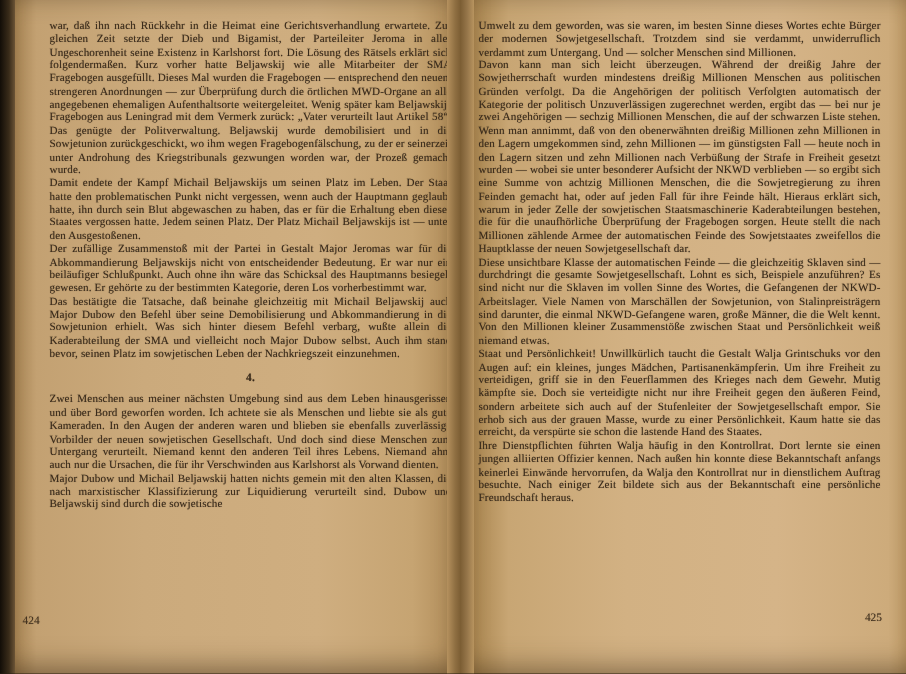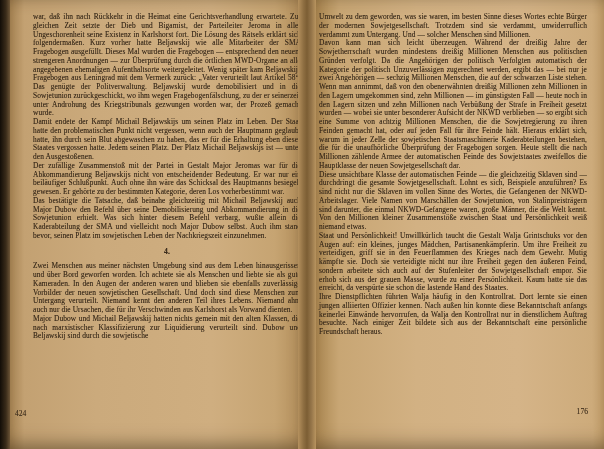--- a/index.html
+++ b/index.html
@@ -91,16 +91,16 @@
   <div class="page page-right">
     <div class="text-block tb-right">
       <div>
           <p class="para">Umwelt zu dem geworden, was sie waren, im besten Sinne dieses Wortes echte Bürger der modernen Sowjetgesellschaft. Trotzdem sind sie verdammt, unwiderruflich verdammt zum Untergang. Und — solcher Menschen sind Millionen.</p>
           <p class="para">Davon kann man sich leicht überzeugen. Während der dreißig Jahre der Sowjetherrschaft wurden mindestens dreißig Millionen Menschen aus politischen Gründen verfolgt. Da die Angehörigen der politisch Verfolgten automatisch der Kategorie der politisch Unzuverlässigen zugerechnet werden, ergibt das — bei nur je zwei Angehörigen — sechzig Millionen Menschen, die auf der schwarzen Liste stehen. Wenn man annimmt, daß von den obenerwähnten dreißig Millionen zehn Millionen in den Lagern umgekommen sind, zehn Millionen — im günstigsten Fall — heute noch in den Lagern sitzen und zehn Millionen nach Verbüßung der Strafe in Freiheit gesetzt wurden — wobei sie unter besonderer Aufsicht der NKWD verblieben — so ergibt sich eine Summe von achtzig Millionen Menschen, die die Sowjetregierung zu ihren Feinden gemacht hat, oder auf jeden Fall für ihre Feinde hält. Hieraus erklärt sich, warum in jeder Zelle der sowjetischen Staatsmaschinerie Kaderabteilungen bestehen, die für die unaufhörliche Überprüfung der Fragebogen sorgen. Heute stellt die nach Millionen zählende Armee der automatischen Feinde des Sowjetstaates zweifellos die Hauptklasse der neuen Sowjetgesellschaft dar.</p>
           <p class="para">Diese unsichtbare Klasse der automatischen Feinde — die gleichzeitig Sklaven sind — durchdringt die gesamte Sowjetgesellschaft. Lohnt es sich, Beispiele anzuführen? Es sind nicht nur die Sklaven im vollen Sinne des Wortes, die Gefangenen der NKWD-Arbeitslager. Viele Namen von Marschällen der Sowjetunion, von Stalinpreisträgern sind darunter, die einmal NKWD-Gefangene waren, große Männer, die die Welt kennt. Von den Millionen kleiner Zusammenstöße zwischen Staat und Persönlichkeit weiß niemand etwas.</p>
           <p class="para">Staat und Persönlichkeit! Unwillkürlich taucht die Gestalt Walja Grintschuks vor den Augen auf: ein kleines, junges Mädchen, Partisanenkämpferin. Um ihre Freiheit zu verteidigen, griff sie in den Feuerflammen des Krieges nach dem Gewehr. Mutig kämpfte sie. Doch sie verteidigte nicht nur ihre Freiheit gegen den äußeren Feind, sondern arbeitete sich auch auf der Stufenleiter der Sowjetgesellschaft empor. Sie erhob sich aus der grauen Masse, wurde zu einer Persönlichkeit. Kaum hatte sie das erreicht, da verspürte sie schon die lastende Hand des Staates.</p>
           <p class="para">Ihre Dienstpflichten führten Walja häufig in den Kontrollrat. Dort lernte sie einen jungen alliierten Offizier kennen. Nach außen hin konnte diese Bekanntschaft anfangs keinerlei Einwände hervorrufen, da Walja den Kontrollrat nur in dienstlichem Auftrag besuchte. Nach einiger Zeit bildete sich aus der Bekanntschaft eine persönliche Freundschaft heraus.</p>
         </div>
     </div>
-    <div class="page-number pn-right">176</div>
+    <div class="page-number pn-right">425</div>
   </div>
 
 </div>
 
 </body></html>

